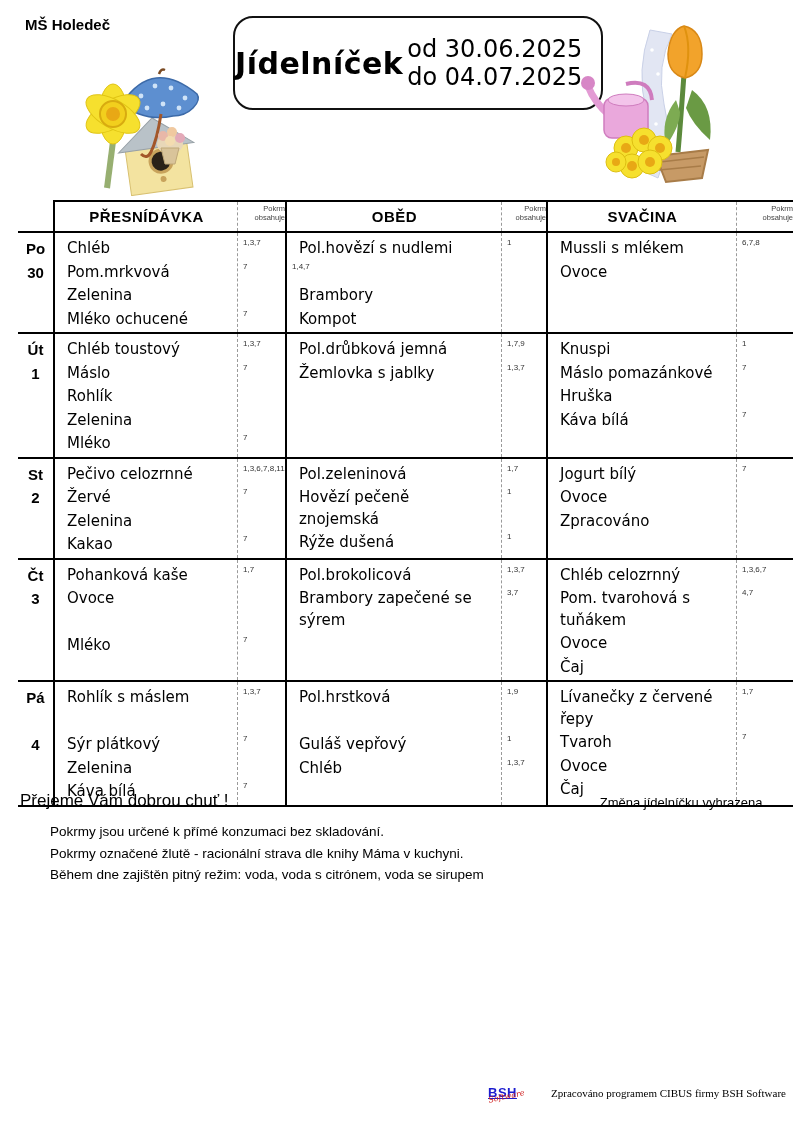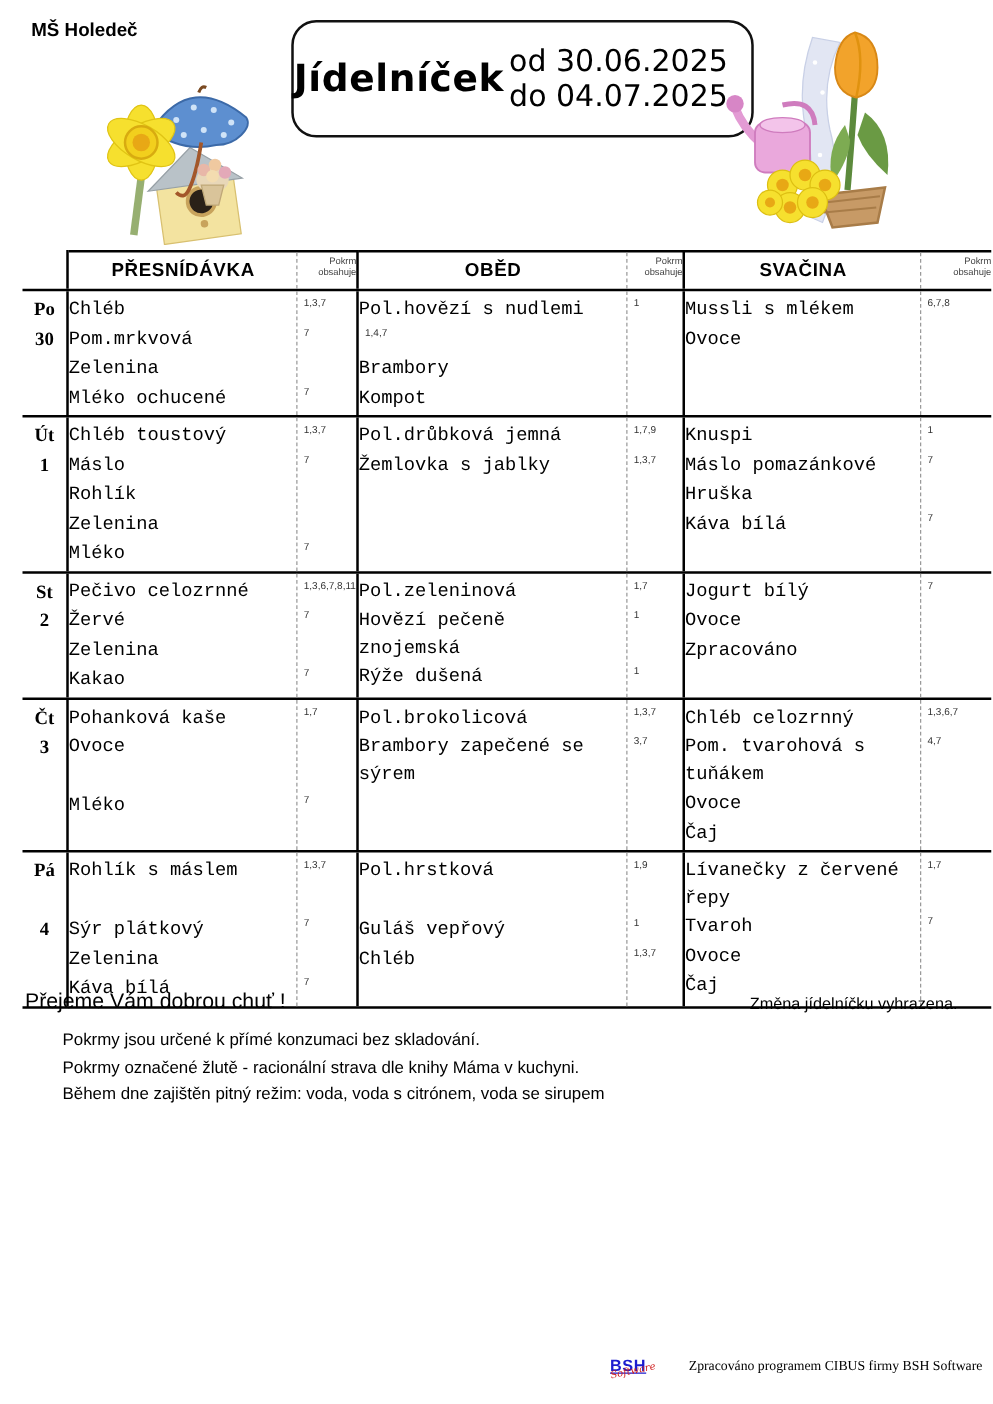--- a/index.html
+++ b/index.html
@@ -28,26 +28,26 @@
   .th-meal .th-title { font-family:"Liberation Sans",sans-serif; font-weight:bold; font-size:15px;
                        letter-spacing:0.5px; }
   .th-all { position:absolute; right:0; top:2px; width:var(--aw); font-size:7.5px; line-height:1.25;
             color:#444; padding-left:5px; font-family:"Liberation Sans",sans-serif; }
   .m1 { --aw:47px; border-right:2px solid #000; }
   .m2 { --aw:44px; border-right:2px solid #000; }
   .m3 { --aw:56px; }
   .divider { position:absolute; top:0; bottom:0; right:var(--aw); border-left:1px dashed #9a9a9a; }
 
   .day-cell { border-right:2px solid #000; text-align:center; padding-top:4px;
-              font-family:Liberation Serif, serif; font-weight:bold; font-size:15px; }
+              font-family:Liberation Sans, sans-serif; font-weight:bold; font-size:15px; }
   .day-line { min-height:23.5px; line-height:23.5px; }
 
   .meal-cell { position:relative; padding:3px 0 2px 0; }
   .entry { display:flex; min-height:23.5px; }
-  .e-text { flex:1; padding:1px 8px 0 0; line-height:22px;font-family:Liberation Mono, monospace; }
+  .e-text { flex:1; padding:1px 8px 0 12px; line-height:22px; }
   .e-all  { width:var(--aw); font-size:8px; color:#333; padding:2px 1px 0 5px;
             font-family:"Liberation Sans",sans-serif; line-height:1.3; }
 
   
   .greeting { position:absolute; left:20px; top:791px; font-family:"Liberation Sans",sans-serif; font-size:17px; }
   .change-note { position:absolute; right:28px; top:795px; font-family:"Liberation Sans",sans-serif; font-size:13px; }
   .notes { position:absolute; left:50px; top:825px; font-family:"Liberation Sans",sans-serif; font-size:13.5px; }
   .notes div { margin-bottom:7.5px; line-height:14px; }
 
   .credit { position:absolute; left:488px; top:1082px; display:flex; align-items:flex-start; gap:27px; }

